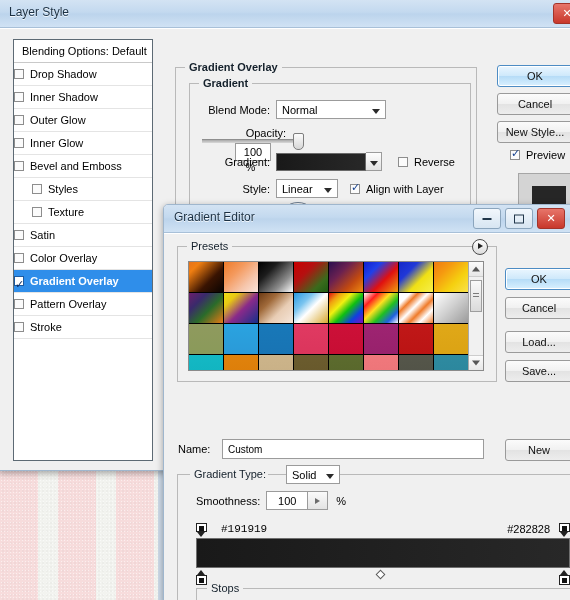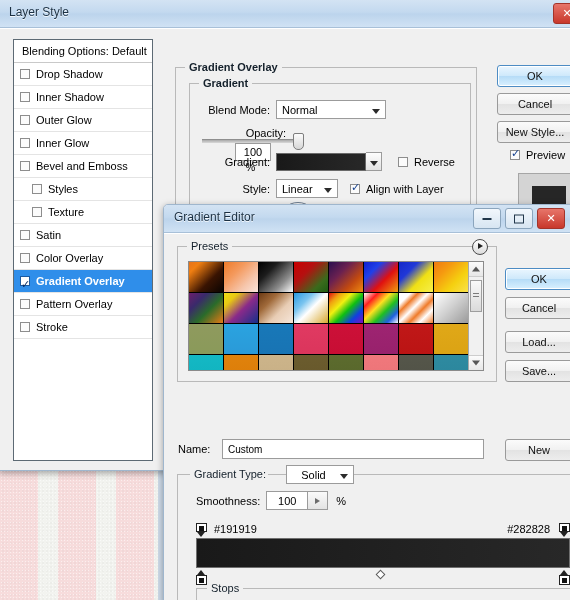--- a/index.html
+++ b/index.html
@@ -50,21 +50,21 @@
   #layer-style{left:-2px;top:0;width:574px;height:470px;border-radius:0 0 3px 3px;border-top:none;}
   #layer-style .titlebar{border-radius:0;}
   #ls-body{position:absolute;left:0;top:28px;right:0;bottom:0;background:#f0f0f0;
      border-top:1px solid #fff;}
 
   
   #styles-list{position:absolute;left:14px;top:10px;width:138px;height:420px;
      background:#fff;border:1px solid #5d6a74;}
   .styles-head{height:26px;line-height:26px;padding-left:8px;font-size:11px;
      border-bottom:1px solid #000;background:#fff;}
-  .style-row{height:22px;line-height:22px;padding-left:6px;display:flex;align-items:center;
+  .style-row{height:22px;line-height:22px;display:flex;align-items:center;
      border-bottom:1px solid #e4e4e4;background:#fff;font-size:11px;white-space:nowrap;}
   .style-row.head2{border-bottom:1px solid #c9c9c9;padding-left:8px;}
   .style-row.sub{padding-left:18px;}
   .style-row.selected{background:#2f8eea;color:#fff;font-weight:bold;}
   .cbx{width:10px;height:10px;border:1px solid #8d8d8d;background:#fbfbfb;
      margin-right:6px;flex:0 0 auto;position:relative;box-sizing:border-box;}
   .cbx.checked:after{content:"✓";position:absolute;left:0px;top:-4px;font-size:11px;color:#15418f;}
   .style-row.selected .cbx{background:#fff;border-color:#1c5aa0;}
   .style-row.selected .cbx:after{color:#0b2d63;}
 
@@ -404,35 +404,35 @@
     </div>
 
     <div id="name-row">
       <span style="width:44px;">Name:</span>
       <span id="name-input">Custom</span>
     </div>
     <div class="btn" id="new-btn">New</div>
 
     <div class="group" id="gradtype-group">
       <span class="glabel" style="font-weight:normal;padding-right:2px;">Gradient Type:</span>
-      <span class="select" style="position:absolute;top:-10px;left:108px;width:68px;background:#fff;text-align:center;">Solid</span>
+      <span class="select" style="position:absolute;top:-10px;left:108px;width:54px;background:#fff;">Solid</span>
 
       <div id="smooth-row">
         <span style="margin-right:6px;">Smoothness:</span>
         <span class="numbox" id="smooth-box">100</span>
         <span id="smooth-stepper"></span>
         <span style="margin-left:8px;">%</span>
       </div>
 
       <div id="gradient-strip-area">
         <span class="op-stop" style="left:0;">
           <span class="house"></span>
             <span class="tip"></span>
         </span>
-        <span class="hexlabel" style="left:18px;">#191919</span>
+        <span class="hexlabel" style="left:25px;font-family:Liberation Mono, monospace;">#191919</span>
         <span class="hexlabel" style="right:20px;">#282828</span>
         <span class="op-stop" style="right:0;">
           <span class="house"></span>
             <span class="tip"></span>
         </span>
 
         <div id="gradient-strip" style="background: linear-gradient(90deg, rgb(25, 25, 25), rgb(40, 40, 40));"></div>
 
         <span class="col-stop" style="left:0;top:47px;">
           <span class="tip"></span>

